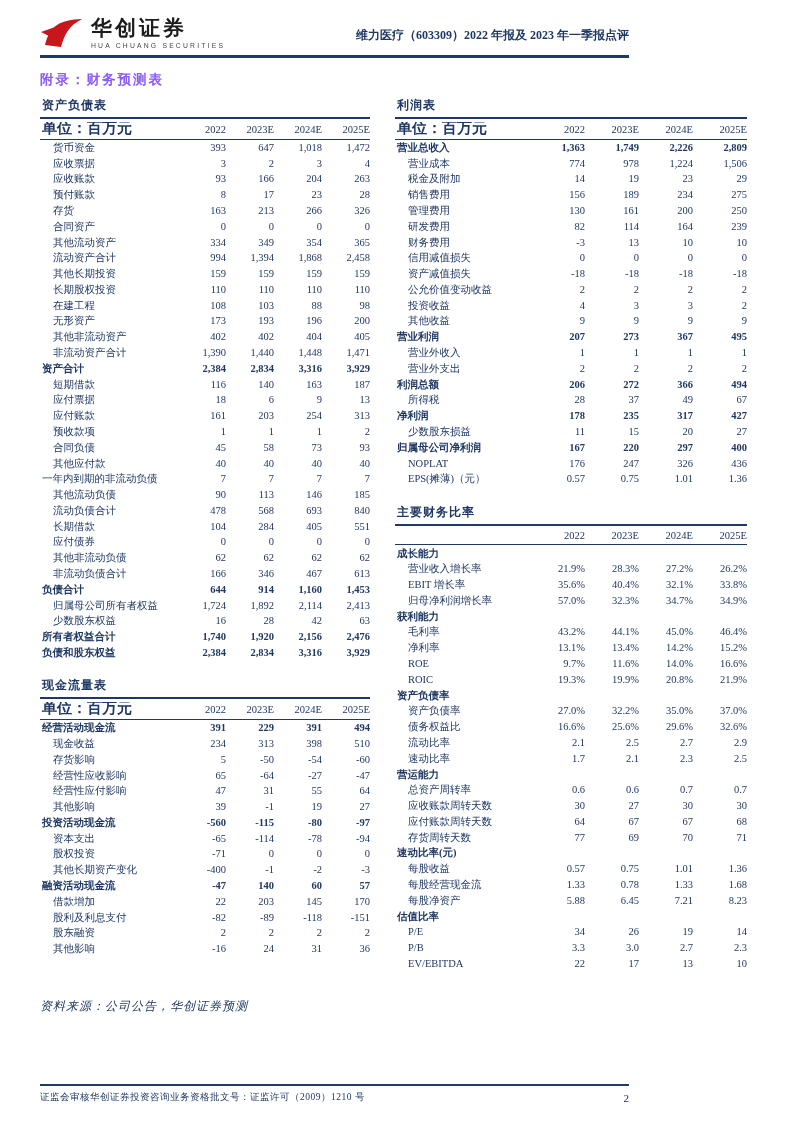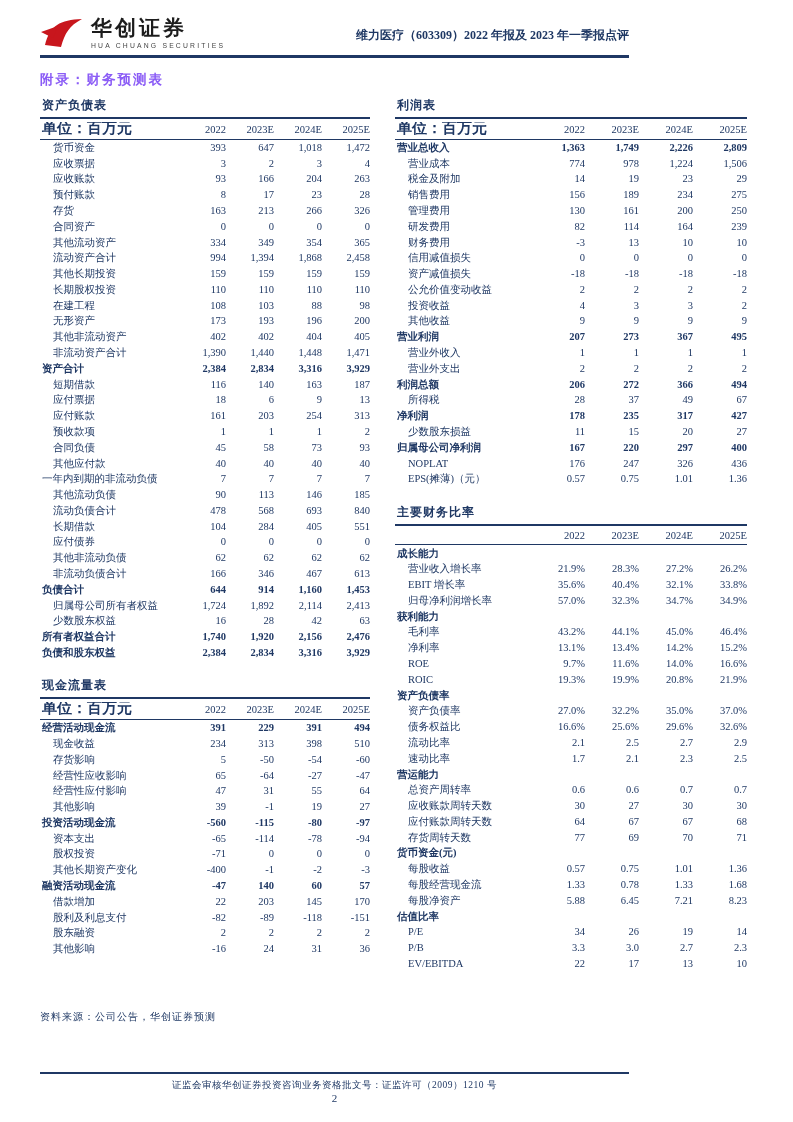--- a/index.html
+++ b/index.html
@@ -46,28 +46,28 @@
   }
   .indent-1 { padding-left:13px; }
   .cell-val {
     text-align:right; font-size:10.5px; color:#1F3864;
     white-space:nowrap; line-height:13px;
   }
   .row-bold .cell-label, .row-bold .cell-val { font-weight:bold; }
 
   
   .source {
-    margin-top:24px; font-size:10px; color:#1F3864;
-    letter-spacing:1px;
+    margin-top:12px; font-size:12px; color:#1F3864;
+    font-style:italic; letter-spacing:1px;
   }
 
   
   .footer { position:absolute; left:40px; right:40px; bottom:18px; }
   .footer-rule { height:2px; background:#1F3864; margin-bottom:5px; }
-  .footer-row { display:flex; justify-content:space-between; align-items:center;flex-direction:column; }
+  .footer-row { display:flex; justify-content:space-between; align-items:flex-end; }
   .footer-license { font-size:9.5px; color:#1F3864; letter-spacing:0.5px; }
   .footer-page { font-size:11px; color:#1F3864; }
 </style>
 </head>
 <body>
 
 <div class="page">
 
   <div class="header">
     <div class="logo">
@@ -748,21 +748,21 @@
             <span class="cell-val">68</span>
           </div>
           <div class="t-row">
             <span class="cell-label indent-1">存货周转天数</span>
             <span class="cell-val">77</span>
             <span class="cell-val">69</span>
             <span class="cell-val">70</span>
             <span class="cell-val">71</span>
           </div>
           <div class="t-row row-bold">
-            <span class="cell-label">货币资金(元)</span>
+            <span class="cell-label">速动比率(元)</span>
             <span class="cell-val"></span>
             <span class="cell-val"></span>
             <span class="cell-val"></span>
             <span class="cell-val"></span>
           </div>
           <div class="t-row">
             <span class="cell-label indent-1">每股收益</span>
             <span class="cell-val">0.57</span>
             <span class="cell-val">0.75</span>
             <span class="cell-val">1.01</span>

